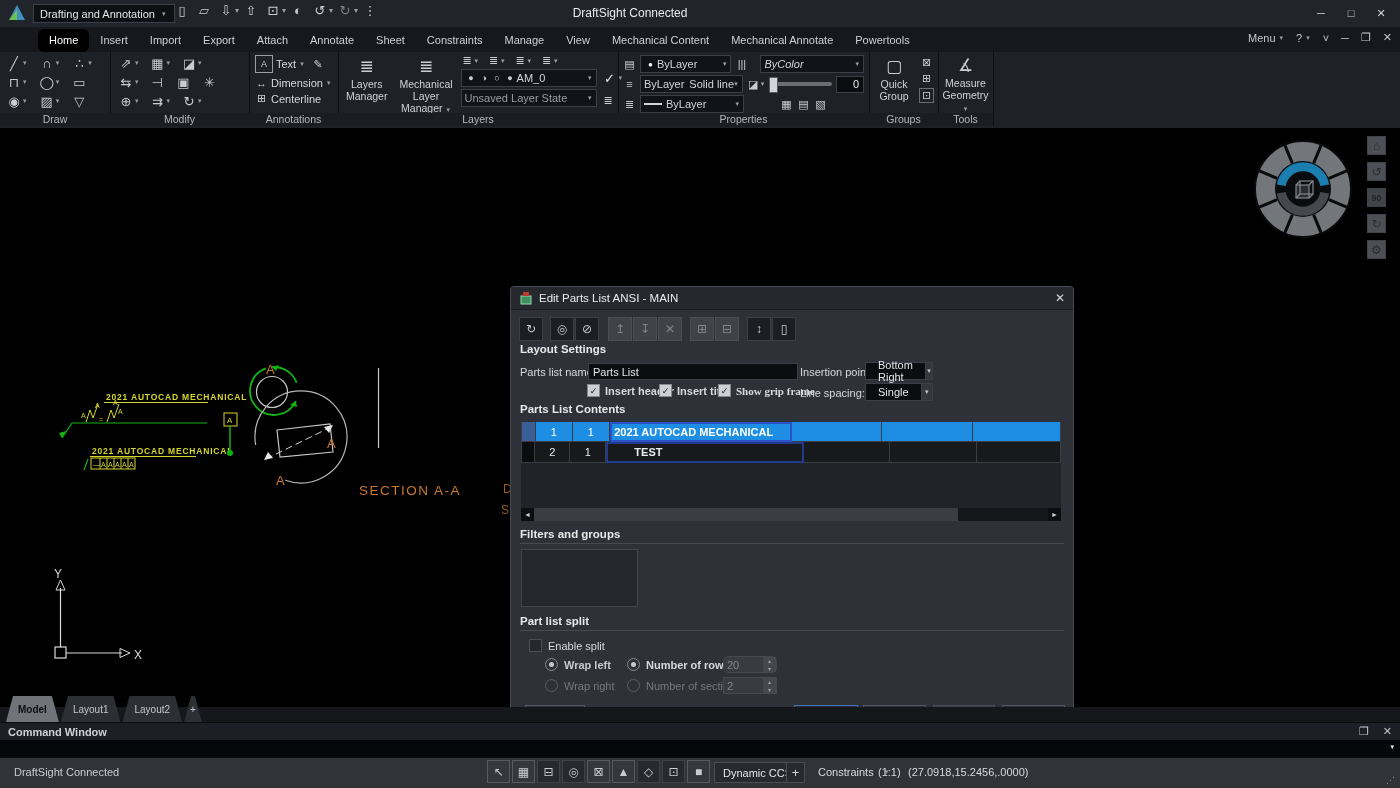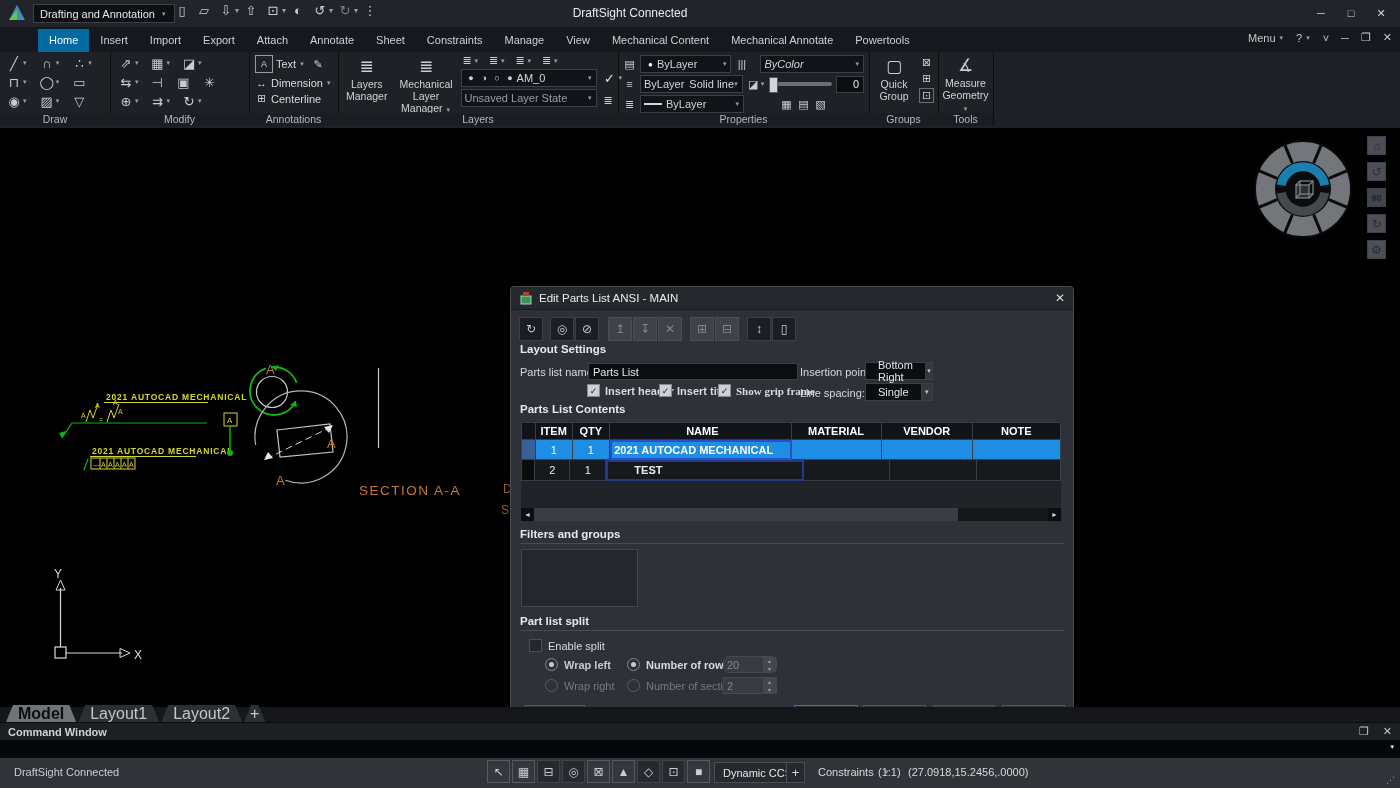--- a/index.html
+++ b/index.html
@@ -12,21 +12,21 @@
   .titlebar{left:0;top:0;width:1400px;height:27px;background:#21242a;border-bottom:1px solid #0a0c0e;}
   .ws-select{display:flex;align-items:center;gap:6px;background:#0d0f13;border:1px solid #3c4046;
              height:17px;padding:0 6px;color:#e3e5e8;}
   .qat-ic{width:20px;text-align:center;color:#c9ccd1;font-size:13px;cursor:default;}
   .qat-caret{color:#9a9da2;font-size:8px;margin-left:-3px;}
   .app-title{color:#e8eaec;font-size:12px;}
   .winbtn{width:30px;height:20px;text-align:center;line-height:20px;color:#cfd2d6;font-size:11px;}
   
   .tabrow{left:0;top:27px;width:1400px;height:25px;background:#16181d;display:flex;align-items:flex-end;}
   .rtab{padding:5px 11px 6px;color:#cdd0d5;font-size:11px;}
-  .rtab.active{background:#0369a1;color:#fff;}
+  .rtab.active{background:#000000;color:#fff;border-radius:6px;}
   .menu-cluster{position:absolute;right:8px;top:31px;display:flex;gap:12px;align-items:center;color:#c3c6cb;}
   
   .ribbon{left:0;top:52px;width:1400px;height:76px;background:#1e2126;border-bottom:2px solid #0a0c0e;}
   .panel{position:absolute;top:0;height:74px;border-right:1px solid #0c0e11;}
   .panel-label{position:absolute;left:0;right:0;bottom:0;height:13px;text-align:center;
                color:#b4b7bc;font-size:10.5px;background:#1a1d22;}
   .ic{display:inline-flex;align-items:center;justify-content:center;color:#c9ccd1;font-size:13px;
       min-width:16px;height:16px;}
   .ic.sm{font-size:11px;min-width:13px;height:13px;}
   .caret{color:#9a9da2;font-size:7px;margin:0 1px;}
@@ -83,21 +83,21 @@
   .r-sel .pt-cell.c0{background:#3a5f95;}
   .r-norm .pt-cell{background:#17191d;color:#e8eaed;height:20px;}
   .r-norm .pt-cell.c0{background:#0a0c0e;}
   .name-edit{outline:2px solid #2b50c8;outline-offset:-2px;font-weight:bold;}
   .hscroll{position:absolute;left:0;bottom:0;width:540px;height:13px;background:#15171a;display:flex;}
   .hs-arrow{width:13px;display:flex;align-items:center;justify-content:center;background:#0b0d10;
             color:#cfd2d6;font-size:7px;}
   .hs-thumb{height:100%;background:#3a3e44;}
   
   .sheetrow{left:0;top:707px;width:1400px;height:15px;background:#15171b;display:flex;align-items:flex-end;gap:2px;padding-left:6px;box-sizing:border-box;}
-  .stab{height:17px;padding:0 12px;display:flex;align-items:center;font-size:16px;color:#c3c6cb;
+  .stab{height:26px;padding:0 12px;display:flex;align-items:center;font-size:10px;color:#c3c6cb;
         background:#2c2f34;clip-path:polygon(7px 0,calc(100% - 7px) 0,100% 100%,0 100%);}
   .stab.active{background:#70737a;color:#0c0e11;font-weight:bold;}
   .cmdhead{left:0;top:722px;width:1400px;height:18px;background:#1c1f24;border-top:1px solid #0a0c0e;
            display:flex;align-items:center;padding:0 8px;box-sizing:border-box;}
   .cmdbody{left:0;top:740px;width:1400px;height:17px;background:#05070a;}
   .statusbar{left:0;top:757px;width:1400px;height:31px;background:#303338;border-top:1px solid #0a0c0e;}
   .sb-ic{position:absolute;top:2px;width:21px;height:21px;display:flex;align-items:center;justify-content:center;
          background:#26292e;border:1px solid #3f4349;color:#c9ccd1;font-size:12px;}
   .sb-ic.on{background:#34383e;border-color:#575b61;}
   .grip{position:absolute;right:4px;bottom:4px;width:10px;height:10px;color:#8a8d92;font-size:9px;line-height:10px;}
@@ -562,29 +562,20 @@
       </div>
       <div class="abs" style="left:289px;top:100px;">Line spacing:</div>
       <div class="combo abs" style="left:354px;top:96px;width:66px;">
         <span class="val">Single</span>
         <span class="cbtn">▾</span>
       </div>
 
       <div class="abs sec-h" style="left:9px;top:116px;">Parts List Contents</div>
 
       <div class="pt">
-        <div class="pt-row pt-head">
-          <span class="pt-cell c0"></span>
-          <span class="pt-cell c1">ITEM</span>
-          <span class="pt-cell c2">QTY</span>
-          <span class="pt-cell c3" style="justify-content:center;">NAME</span>
-          <span class="pt-cell c4">MATERIAL</span>
-          <span class="pt-cell c5">VENDOR</span>
-          <span class="pt-cell c6">NOTE</span>
-        </div>
         <div class="pt-row r-sel">
           <span class="pt-cell c0"></span>
           <span class="pt-cell c1">1</span>
           <span class="pt-cell c2">1</span>
           <span class="pt-cell c3 name-edit">2021 AUTOCAD MECHANICAL</span>
           <span class="pt-cell c4"></span>
           <span class="pt-cell c5"></span>
           <span class="pt-cell c6"></span>
         </div>
         <div class="pt-row r-norm">

